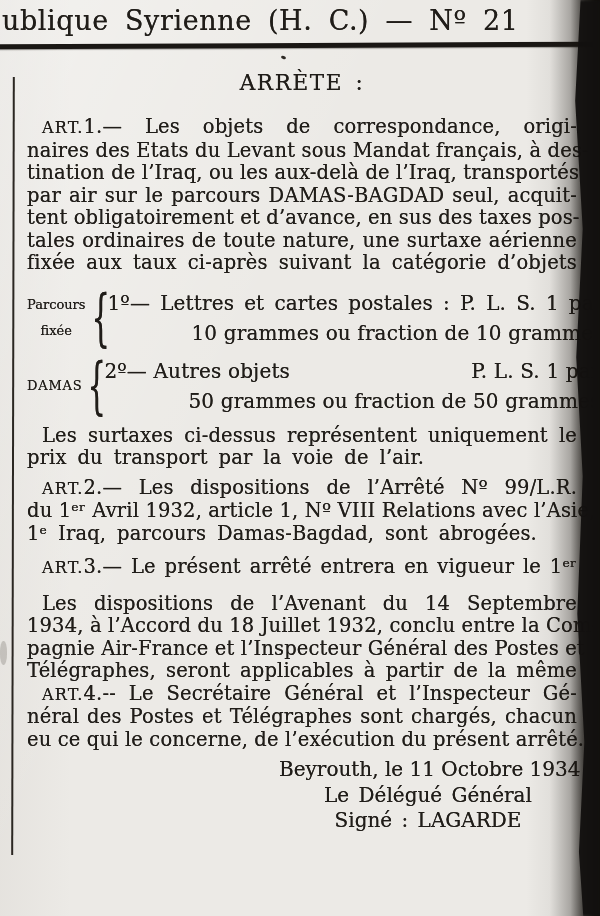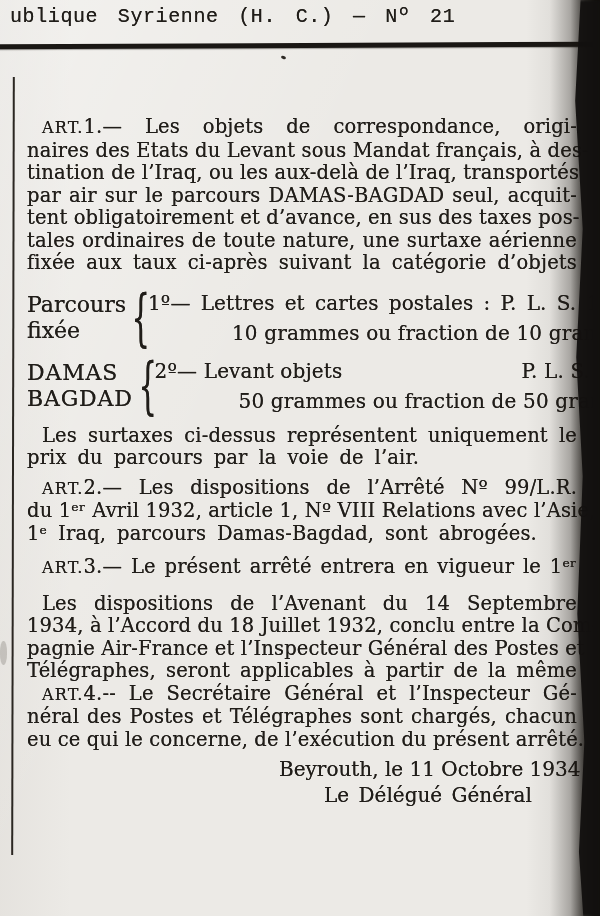--- a/index.html
+++ b/index.html
@@ -7,22 +7,22 @@
   .page{
     position:relative;width:600px;height:916px;
     background:#eceae6;
     background-image:linear-gradient(115deg, rgba(255,255,255,0.35) 0%, rgba(255,255,255,0) 40%),
                      linear-gradient(to right, rgba(120,110,100,0.06) 0%, rgba(120,110,100,0) 12%);
     font-family:"DejaVu Serif","Liberation Serif",serif;
     color:#201d19;
     text-shadow:0 0 0.45px rgba(32,28,24,0.85);
   }
   .masthead{
-    position:absolute;top:5px;left:10px;font-size:20px;
-    letter-spacing:0.6px;word-spacing:7px;white-space:nowrap;font-family:Liberation Mono, monospace;
+    position:absolute;top:5px;left:2px;font-size:27px;
+    letter-spacing:0.6px;word-spacing:7px;white-space:nowrap;
   }
   .rule{
     position:absolute;top:43px;left:-6px;width:612px;height:5px;
     background:#1a1714;transform:rotate(-0.25deg);
     box-shadow:0 1px 1px rgba(26,23,20,0.35);
   }
   .vline{
     position:absolute;top:77px;left:12px;width:2px;height:778px;
     background:#2b2722;transform:rotate(0.12deg);
   }
@@ -35,21 +35,21 @@
     font-size:19.5px;line-height:22.5px;letter-spacing:0.15px;
     white-space:nowrap;text-align:justify;text-align-last:justify;
   }
   .ln.short{text-align-last:left;word-spacing:4.5px;}
   .ln.first{text-indent:15px;}
   .artlabel{font-size:16px;letter-spacing:1.2px;}
 
   .t-table{margin-top:13px;}
   .trow{display:flex;align-items:center;}
   .trow.row2{margin-top:8px;}
-  .tlabel{width:112px;text-align:left;font-size:22px;line-height:26px;}
+  .tlabel{width:112px;text-align:center;font-size:13px;line-height:26px;}
   .row2 .tlabel{letter-spacing:0.8px;}
   .tbrace{
     width:22px;text-align:center;font-size:58px;line-height:56px;
     transform:scaleX(0.5) scaleY(1.06);font-weight:400;
   }
   .tbody{flex:1;}
   .tbody .ln{font-size:20px;line-height:30px;}
   .tb-ind{padding-left:84px;}
   .tsplit{display:flex;justify-content:space-between;font-size:20px;line-height:30px;letter-spacing:0.15px;}
 
@@ -87,20 +87,21 @@
 <body>
 
 <div class="page">
 
   <div class="masthead">ublique Syrienne (H. C.) — Nº 21</div>
   <div class="rule"></div>
   <div class="vline"></div>
   <div class="speck"></div>
   <div class="smudge"></div>
 
+  <div class="doc-title">ARRÈTE :</div>
 
   <div class="content">
 
     <div class="paragraph">
       <div class="ln first"><span class="artlabel">ART.</span><span>1.— Les objets de correspondance, origi-</span></div>
       <div class="ln">naires des Etats du Levant sous Mandat français, à des-</div>
       <div class="ln">tination de l’Iraq, ou les aux-delà de l’Iraq, transportés</div>
       <div class="ln">par air sur le parcours DAMAS-BAGDAD seul, acquit-</div>
       <div class="ln">tent obligatoirement et d’avance, en sus des taxes pos-</div>
       <div class="ln">tales ordinaires de toute nature, une surtaxe aérienne</div>
@@ -115,36 +116,35 @@
         </div>
         <div class="tbrace">{</div>
         <div class="tbody">
           <div class="ln">1º— Lettres et cartes postales : P. L. S. 1 par</div>
           <div class="ln tb-ind">10 grammes ou fraction de 10 grammes</div>
         </div>
       </div>
       <div class="trow row2">
         <div class="tlabel">
           <div>DAMAS</div>
-          <div>BAGDAD</div>
         </div>
         <div class="tbrace">{</div>
         <div class="tbody">
           <div class="tsplit">
-            <span>2º— Levant objets</span>
+            <span>2º— Autres objets</span>
             <span>P. L. S. 1 par</span>
           </div>
           <div class="ln tb-ind">50 grammes ou fraction de 50 grammes</div>
         </div>
       </div>
     </div>
 
     <div class="paragraph p-surtaxes">
       <div class="ln first">Les surtaxes ci-dessus représentent uniquement le</div>
-      <div class="ln short">prix du parcours par la voie de l’air.</div>
+      <div class="ln short">prix du transport par la voie de l’air.</div>
     </div>
 
     <div class="paragraph p-art2">
       <div class="ln first"><span class="artlabel">ART.</span><span>2.— Les dispositions de l’Arrêté Nº 99/L.R.</span></div>
       <div class="ln">du 1ᵉʳ Avril 1932, article 1, Nº VIII Relations avec l’Asie,</div>
       <div class="ln short">1ᵉ Iraq, parcours Damas-Bagdad, sont abrogées.</div>
     </div>
 
     <div class="paragraph p-art3">
       <div class="ln first"><span class="artlabel">ART.</span><span>3.— Le présent arrêté entrera en vigueur le 1ᵉʳ</span></div>
@@ -159,20 +159,21 @@
 
     <div class="paragraph p-art4">
       <div class="ln first"><span class="artlabel">ART.</span><span>4.-- Le Secrétaire Général et l’Inspecteur Gé-</span></div>
       <div class="ln">néral des Postes et Télégraphes sont chargés, chacun</div>
       <div class="ln">eu ce qui le concerne, de l’exécution du présent arrêté.</div>
     </div>
 
     <div class="sig">
       <div class="sline1">Beyrouth, le 11 Octobre 1934</div>
       <div class="sline2">Le Délégué Général</div>
+      <div class="sline3">Signé : LAGARDE</div>
     </div>
 
   </div>
 
   <div class="scan-shadow"></div>
   <div class="scan-shadow-core"></div>
 
 </div>
 
 </body></html>

